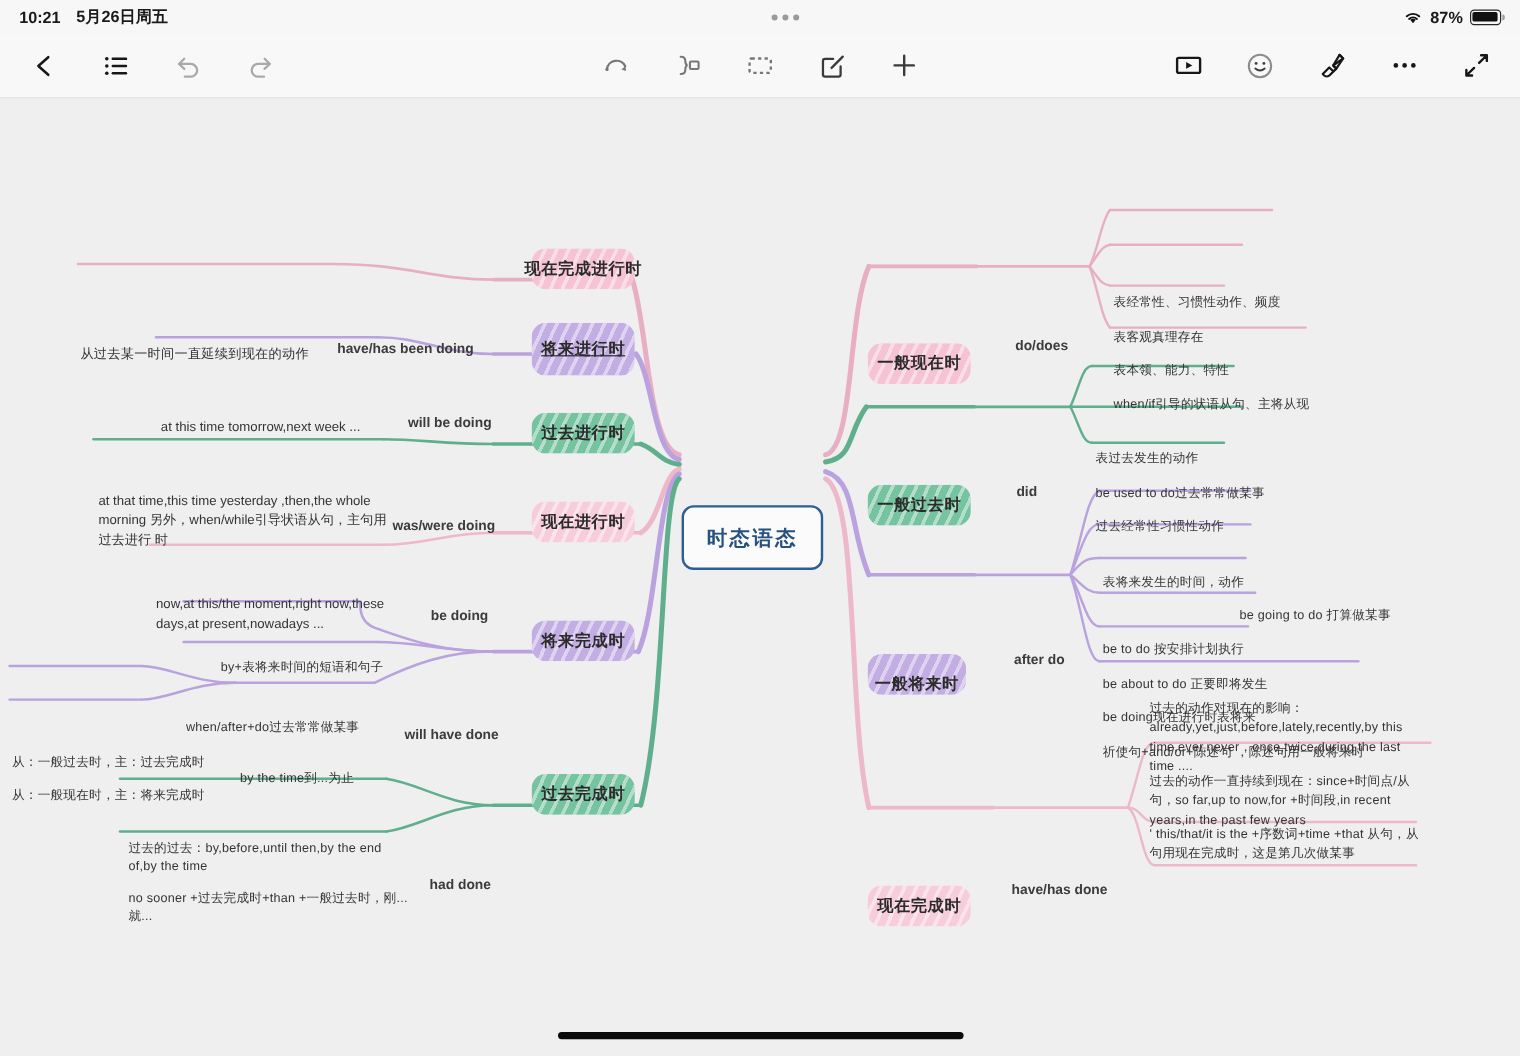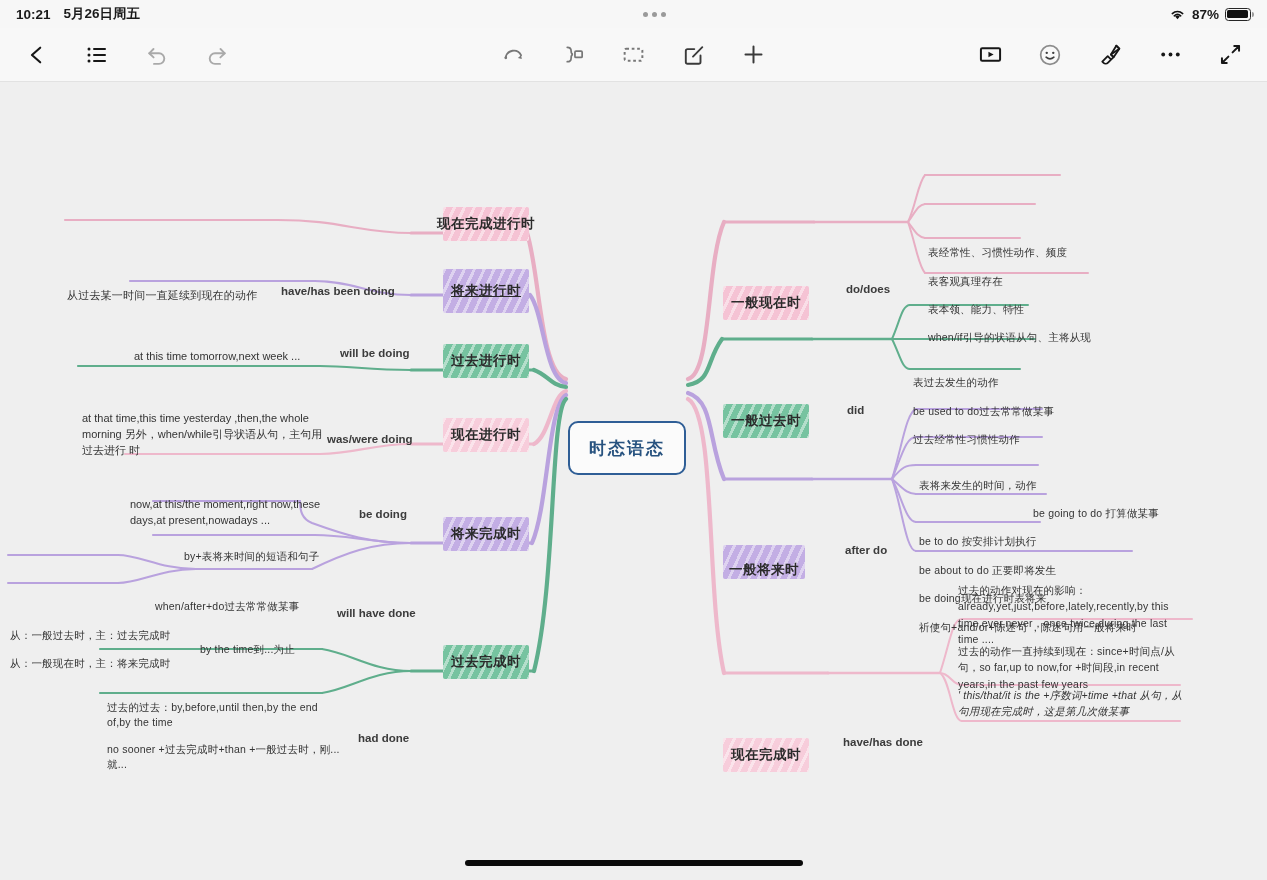--- a/index.html
+++ b/index.html
@@ -65,21 +65,21 @@
     overflow: hidden;
   }
   #wires { position: absolute; top: 0; left: 0; width: 1267px; height: 797px; }
 
   
   .node {
     position: absolute;
     display: flex; align-items: center; justify-content: center;
     font-size: 13.5px; font-weight: 700;
     color: #2b2b2b; letter-spacing: 0.5px;
-    border-radius: 2px;
+    border-radius: 12px;
     text-align: center;
     white-space: nowrap;
     background-image:
       repeating-linear-gradient(115deg, rgba(255,255,255,.45) 0 3px, rgba(255,255,255,0) 3px 9px);
   }
   .node.pink   { background-color: #f5c3d4; }
   .node.green  { background-color: #76c3a0; }
   .node.purple { background-color: #c3aee4; }
   .node.pinklt { background-color: #f7cddb; }
 
@@ -412,16 +412,16 @@
 
   <div class="leaf cn small" style="left:919px; top:395px; width:240px;">表将来发生的时间，动作</div>
   <div class="leaf cn small" style="left:919px; top:423px; width:240px;text-align:right;">be going to do 打算做某事</div>
   <div class="leaf cn small" style="left:919px; top:451px; width:240px;">be to do 按安排计划执行</div>
   <div class="leaf cn small" style="left:919px; top:480px; width:240px;">be about to do 正要即将发生</div>
   <div class="leaf cn small" style="left:919px; top:508px; width:240px;">be doing现在进行时表将来</div>
   <div class="leaf cn small" style="left:919px; top:537px; width:250px;">祈使句+and/or+陈述句 ，陈述句用一般将来时</div>
 
   <div class="leaf cn small" style="left:958px; top:499px; width:232px; line-height:1.55;">过去的动作对现在的影响：already,yet,just,before,lately,recently,by this time,ever,never，once,twice,during the last time ....</div>
   <div class="leaf cn small" style="left:958px; top:560px; width:232px; line-height:1.55;">过去的动作一直持续到现在：since+时间点/从句，so far,up to now,for +时间段,in recent years,in the past few years</div>
-  <div class="leaf cn small" style="left:958px; top:604px; width:232px; line-height:1.55;font-style:italic;">'  this/that/it is the +序数词+time +that 从句，从句用现在完成时，这是第几次做某事</div>
+  <div class="leaf cn small" style="left:958px; top:604px; width:232px; line-height:1.55;">'  this/that/it is the +序数词+time +that 从句，从句用现在完成时，这是第几次做某事</div>
 
   <div class="home-bar"></div>
 </div>
 
 </body></html>

